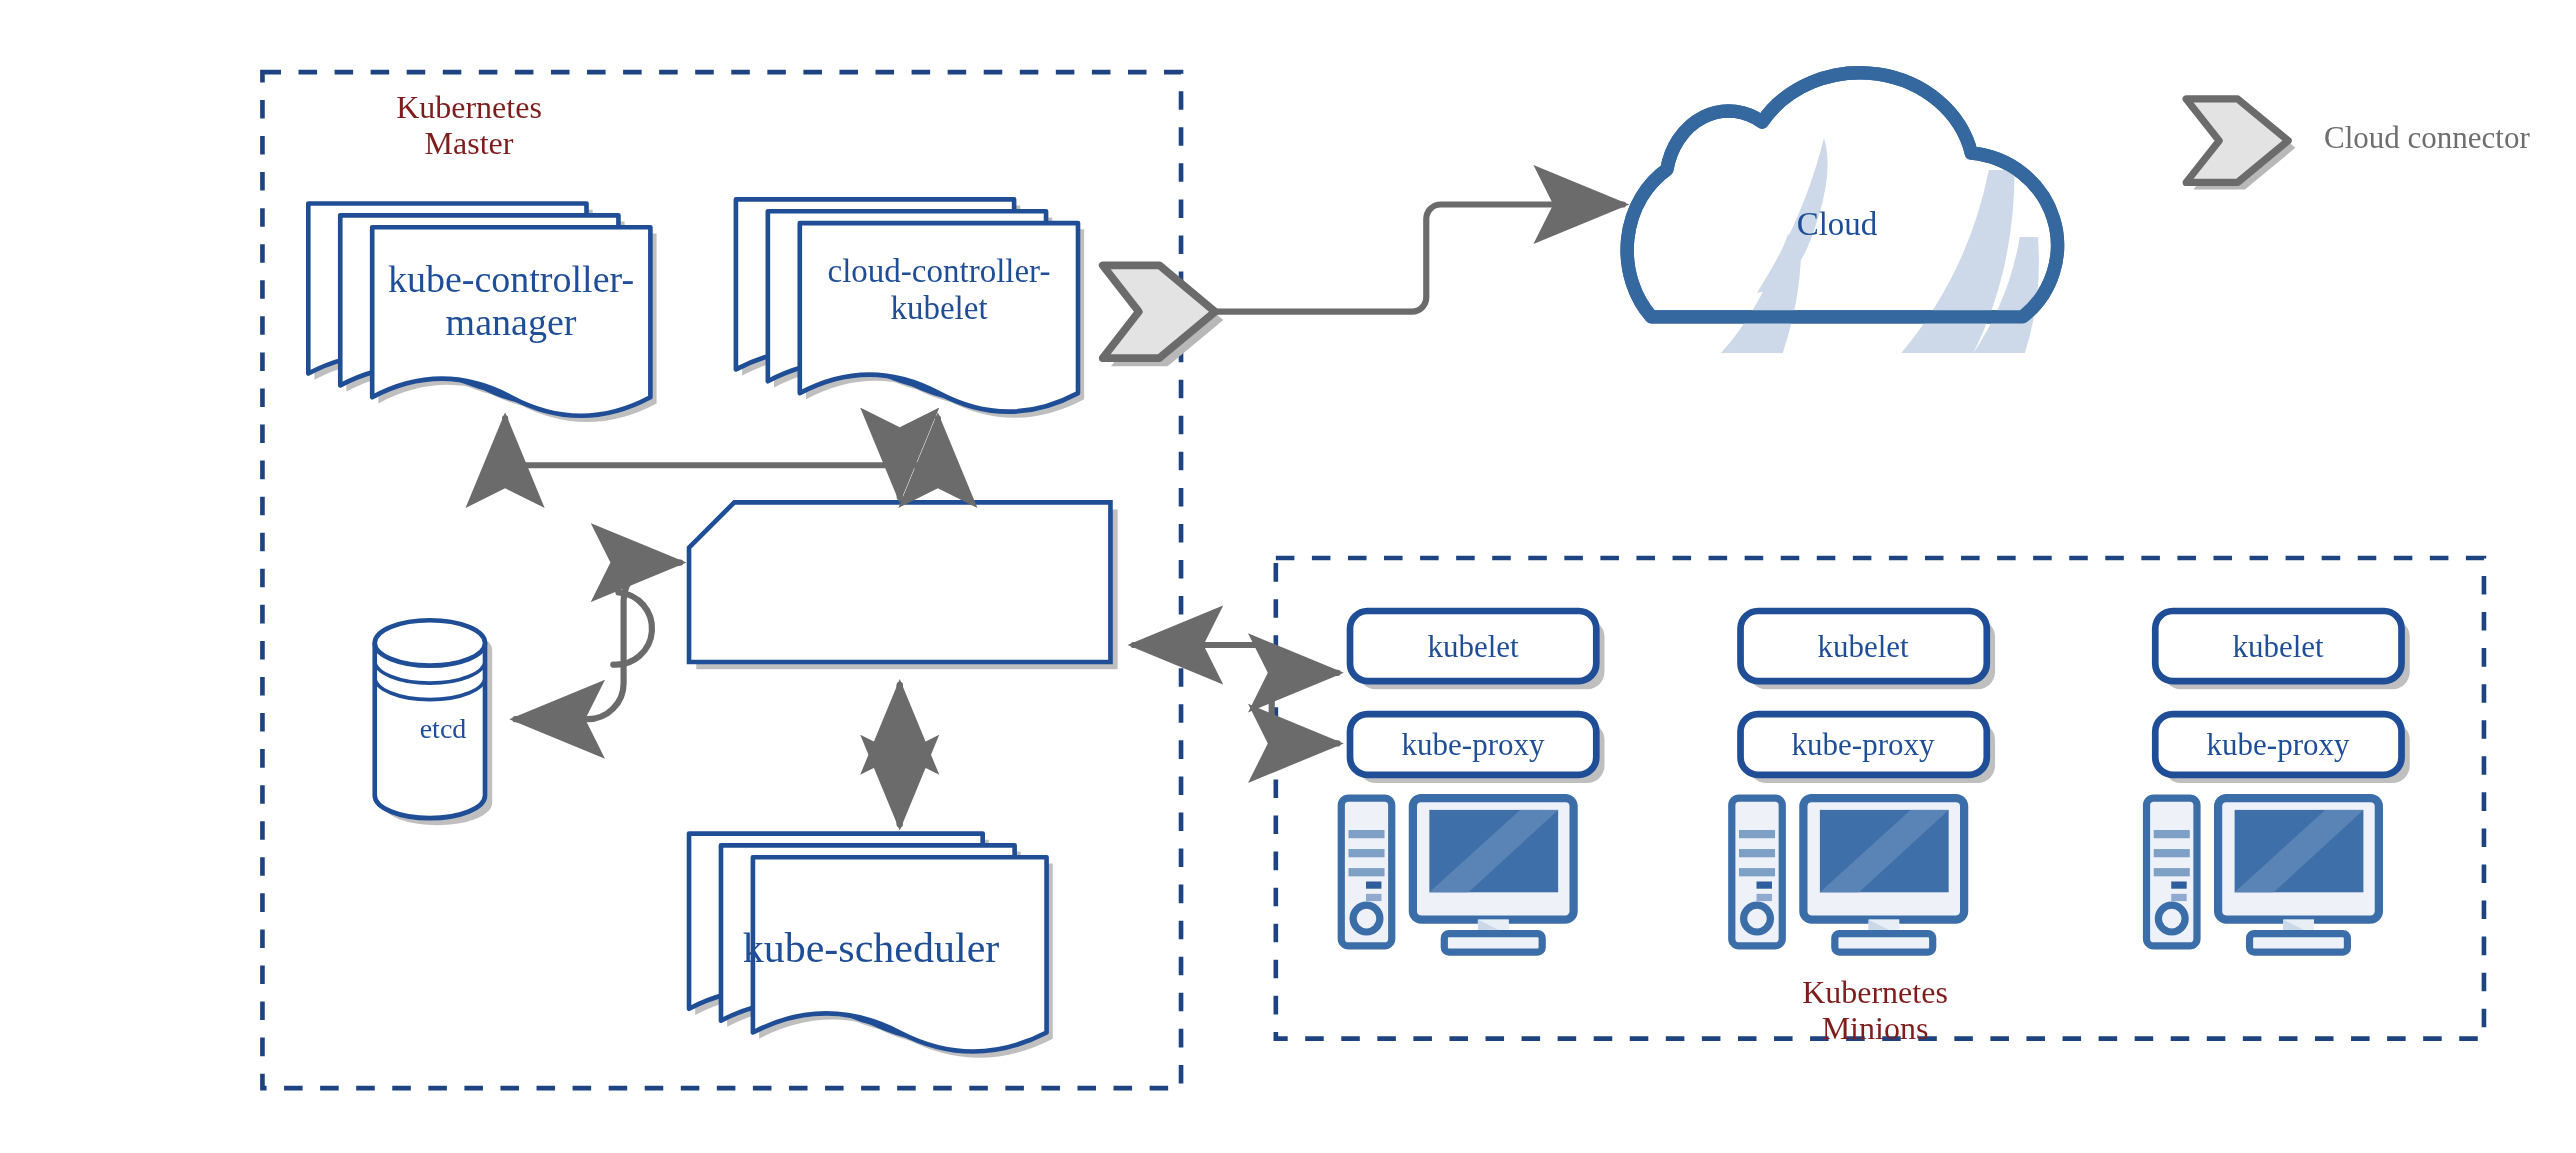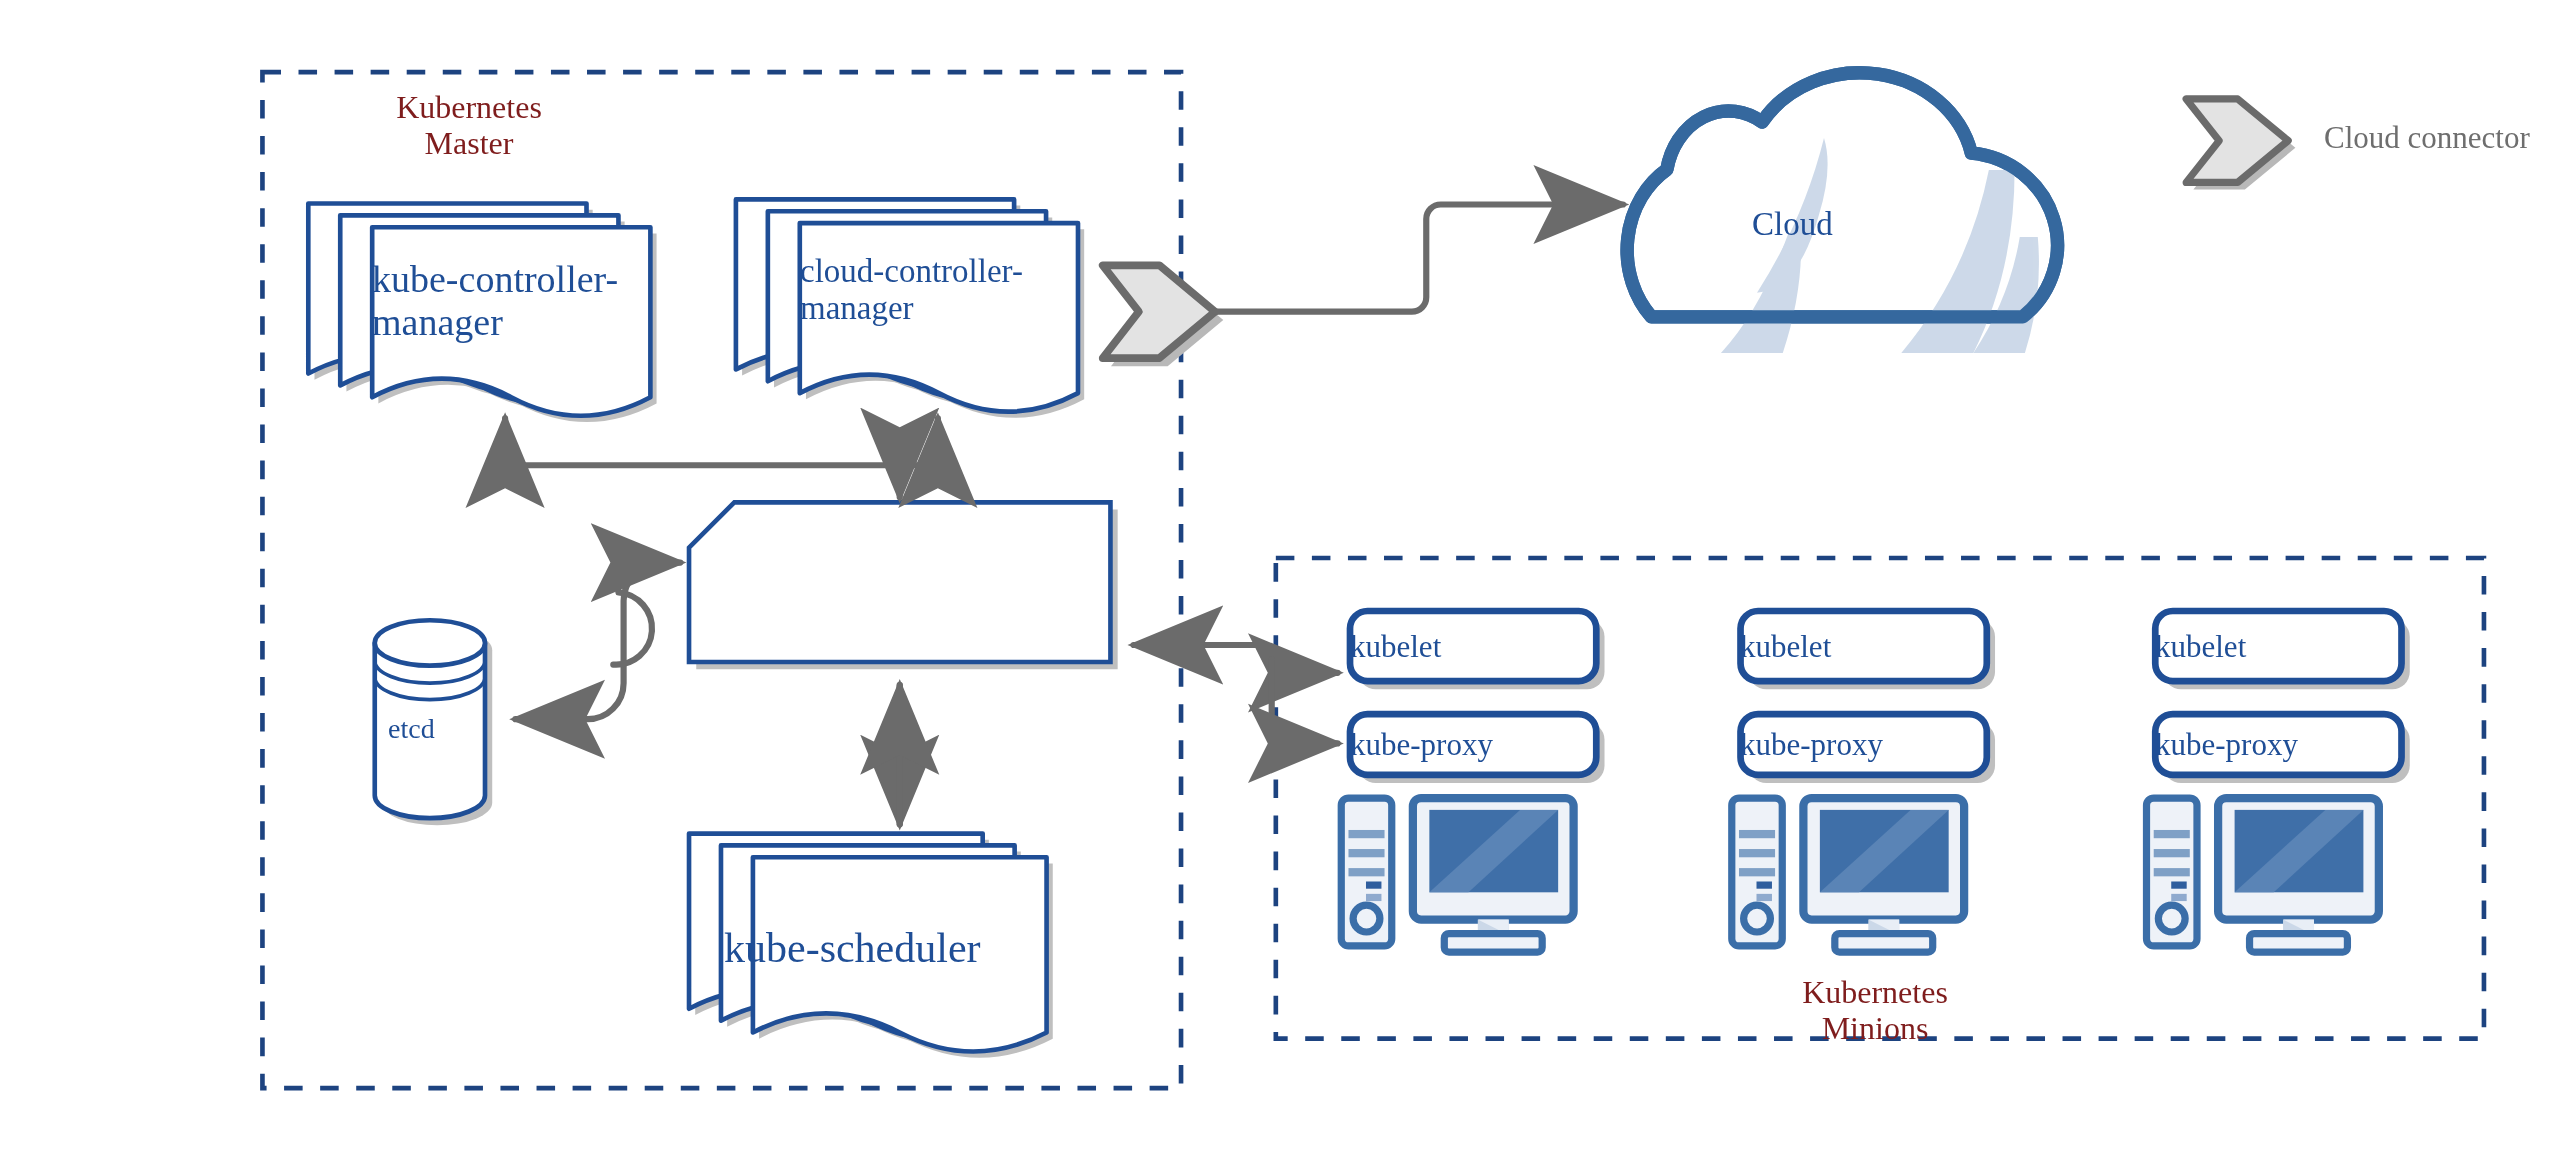--- a/index.html
+++ b/index.html
@@ -6,20 +6,21 @@
   body{
     width:2665px;height:1153px;position:relative;overflow:hidden;
     font-family:"Liberation Serif","DejaVu Serif",serif;
   }
   #stage{position:absolute;inset:0;}
   svg.layer{position:absolute;left:0;top:0;width:2665px;height:1153px;overflow:visible;}
   .lbl{
     position:absolute;
     color:#1F4E96;
     font-family:"Liberation Serif","DejaVu Serif",serif;
+    text-align:center;
     line-height:1.12;
     white-space:pre-line;
     pointer-events:none;
     user-select:none;
   }
   .grouplbl{
     position:absolute;
     color:#7f1d1d;
     font-family:"Liberation Serif","DejaVu Serif",serif;
     text-align:center;
@@ -221,21 +222,21 @@
   <div class="grouplbl" style="left:361px;top:90px;width:216px;font-size:32px;">Kubernetes
 Master</div>
 
   <div class="grouplbl" style="left:1767px;top:975px;width:216px;font-size:32px;">Kubernetes
 Minions</div>
 
   <div class="lbl" style="left:372px;top:258px;width:278px;font-size:38px;">kube-controller-
 manager</div>
 
   <div class="lbl" style="left:800px;top:253px;width:278px;font-size:33px;">cloud-controller-
-manager</div>
+kubelet</div>
 
 
   <div class="lbl" style="left:388px;top:713px;width:110px;font-size:28px;">etcd</div>
 
   <div class="lbl" style="left:724px;top:925px;width:294px;font-size:42px;">kube-scheduler</div>
 
   <div class="lbl" style="left:1752px;top:206px;width:170px;font-size:33px;">Cloud</div>
 
   <div class="legendlbl" style="left:2324px;top:120px;font-size:31px;">Cloud connector</div>
 

